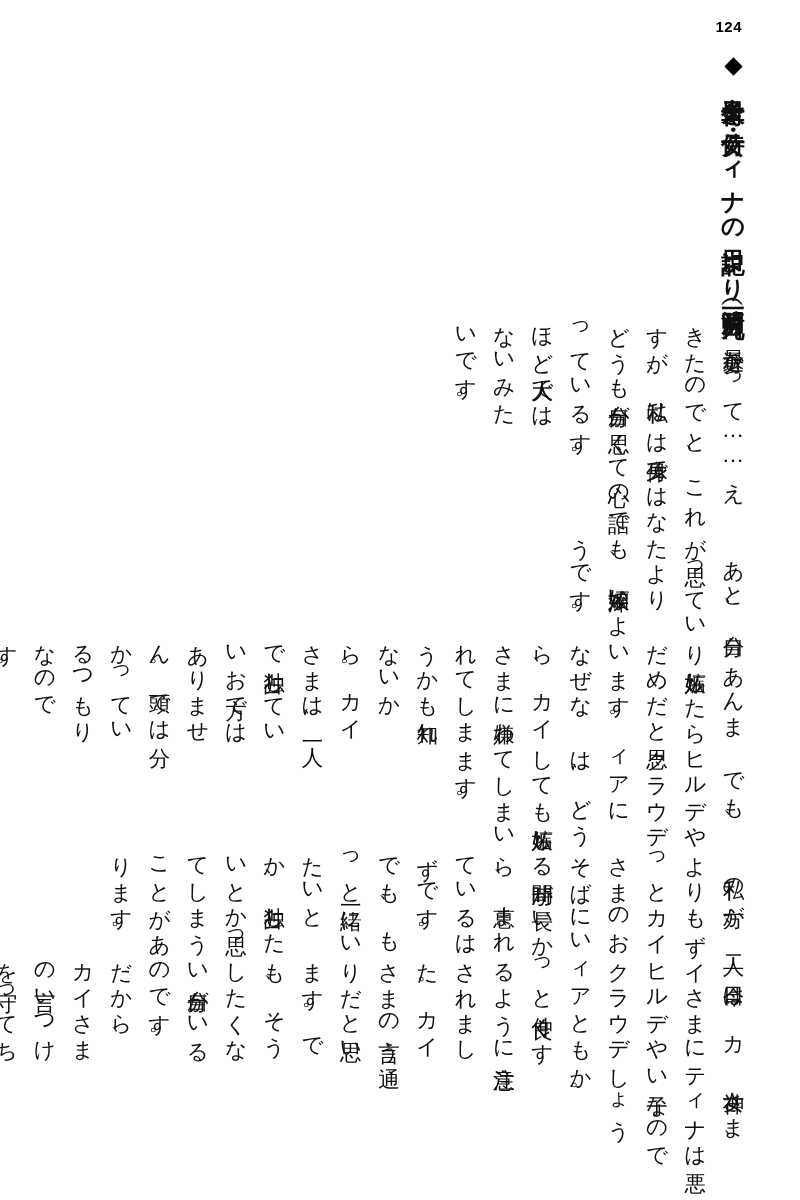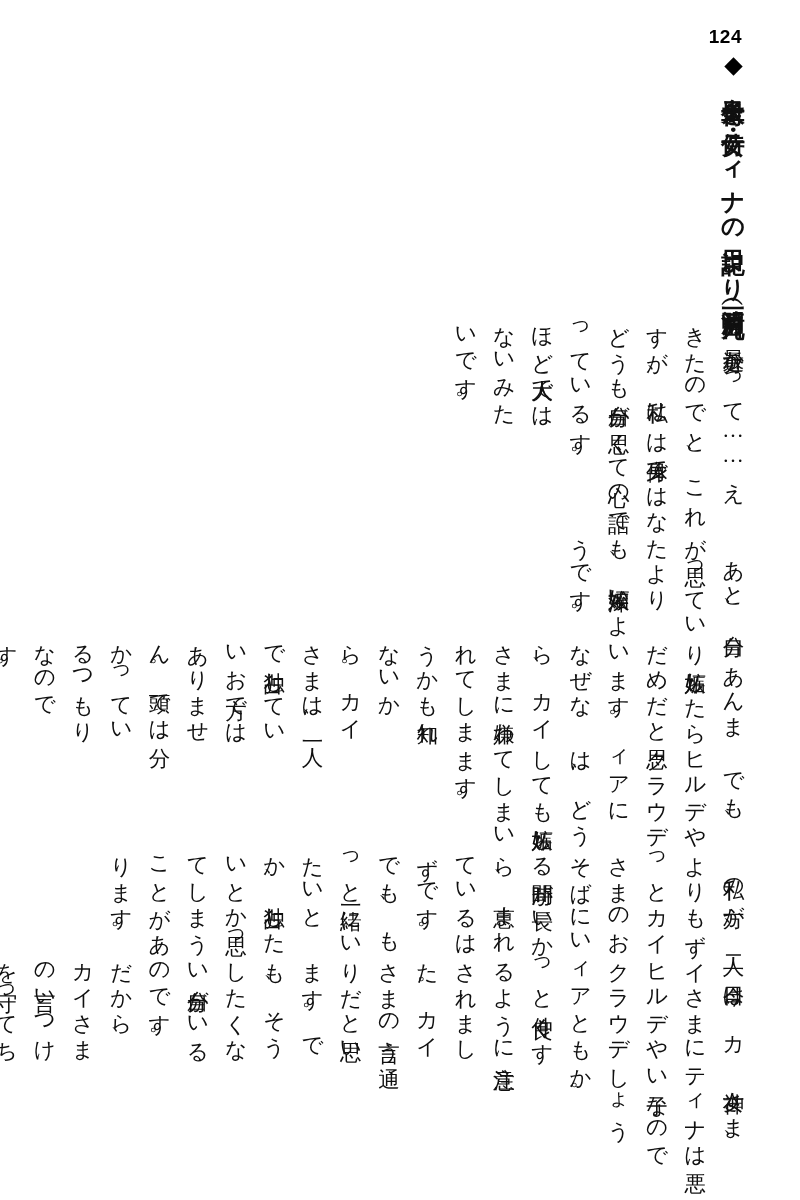--- a/index.html
+++ b/index.html
@@ -23,25 +23,24 @@
     height: 1200px;
     background: #ffffff;
   }
 
   
   .page-number {
     position: absolute;
     top: 18px;
     right: 58px;
     font-family: "Liberation Sans", sans-serif;
-    font-size: 19px;
+    font-size: 15px;
     font-weight: 700;
     letter-spacing: 0.5px;
     color: #000;
-    margin-top: 8px;
   }
 
   
   .vtext {
     position: absolute;
     top: 60px;
     right: 48px;
     bottom: 40px;
     left: 60px;
     writing-mode: vertical-rl;

